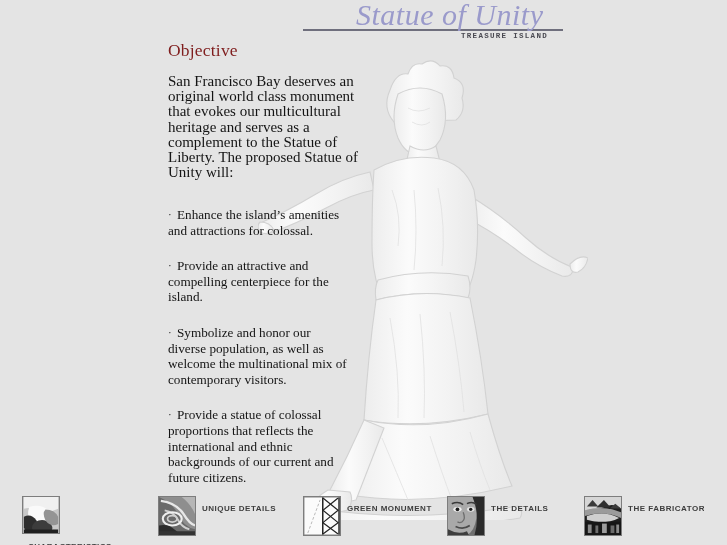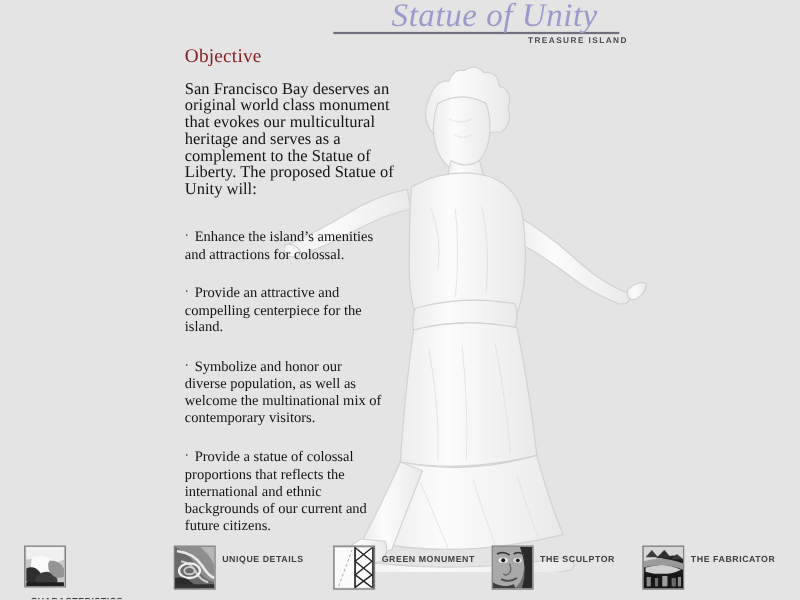--- a/index.html
+++ b/index.html
@@ -56,23 +56,23 @@
     top: -2px;
     font-family: "Liberation Serif", "DejaVu Serif", serif;
     font-style: italic;
     font-size: 30px;
     letter-spacing: 0.5px;
     color: #9a9acb;
     white-space: nowrap;
   }
   #site-subtitle {
     position: absolute;
-    left: 480px;
+    left: 461px;
     top: 32px;
-    font-family: Liberation Sans, sans-serif;
+    font-family: Liberation Mono, monospace;
     font-size: 7.5px;
     font-weight: bold;
     letter-spacing: 1.3px;
     color: #4a4a52;
     white-space: nowrap;
   }
 
   
   #content {
     position: absolute;
@@ -314,21 +314,21 @@
           <circle cx="10" cy="13" r="2" fill="#1c1c1c"></circle>
           <ellipse cx="24" cy="13" rx="4" ry="2.4" fill="#e3e3e3"></ellipse>
           <circle cx="24" cy="13" r="1.8" fill="#1c1c1c"></circle>
           <path d="M4 7 q7 -3 12 1" stroke="#3a3a3a" stroke-width="1.6" fill="none"></path>
           <path d="M20 7 q6 -3 10 1" stroke="#3a3a3a" stroke-width="1.6" fill="none"></path>
           <path d="M16 16 q3 7 -1 10 q-3 2 -5 0" stroke="#6d6d6d" stroke-width="1.4" fill="none"></path>
           <path d="M8 31 q8 4 15 -1" stroke="#4b4b4b" stroke-width="1.8" fill="none"></path>
           <path d="M0 34 q10 6 20 2 l2 4 h-22 z" fill="#3d3d3d"></path>
         </svg>
       </div>
-      <div class="nav-label">THE SCULPTOR</div>
+      <div class="nav-label">THE DETAILS</div>
     </div>
 
     <div class="nav-item" id="nav-4">
       <div class="nav-thumb">
         <svg viewBox="0 0 38 40" xmlns="http://www.w3.org/2000/svg" aria-hidden="true">
           <rect width="38" height="40" fill="#1e1e1e"></rect>
           <path d="M0 0 h38 v12 q-8 -6 -16 -2 q-10 4 -22 6 z" fill="#d6d6d6"></path>
           <path d="M2 10 l6 -7 l6 7 z" fill="#3a3a3a"></path>
           <path d="M12 11 l8 -8 l7 8 z" fill="#2f2f2f"></path>
           <path d="M26 12 l6 -5 l6 5 z" fill="#3a3a3a"></path>

